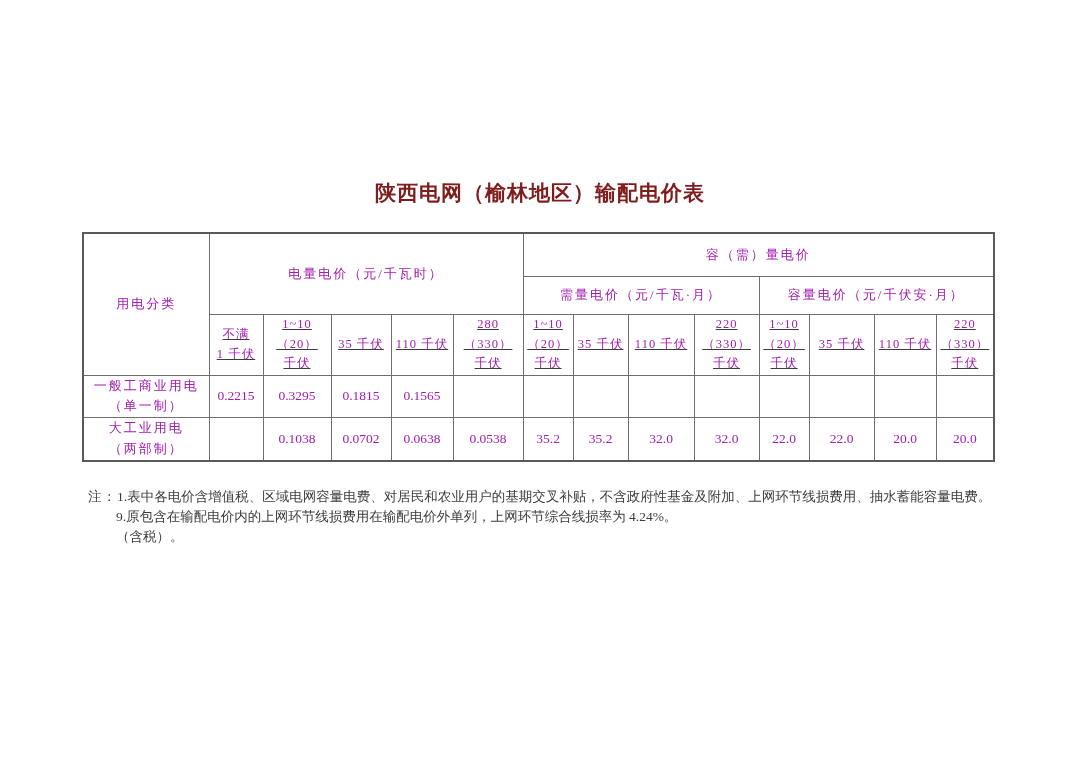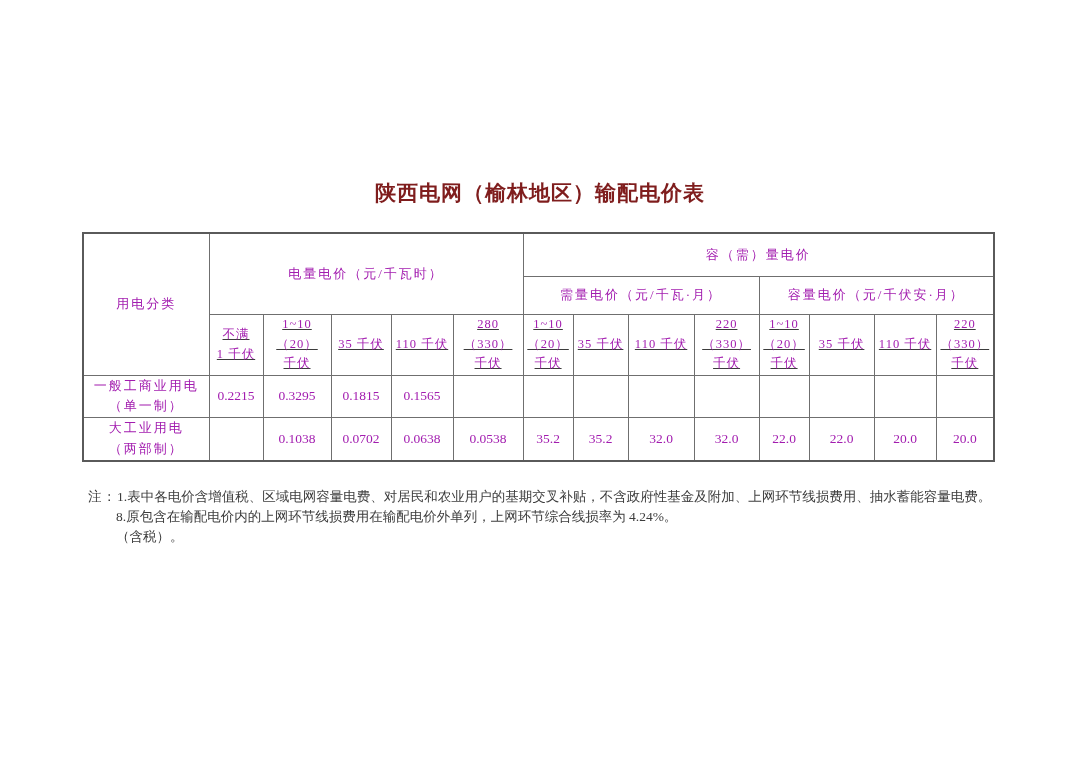--- a/index.html
+++ b/index.html
@@ -132,17 +132,17 @@
         <td class="num">22.0</td>
         <td class="num">22.0</td>
         <td class="num">20.0</td>
         <td class="num">20.0</td>
       </tr>
     </tbody>
   </table>
 
   <div class="notes">
     <div class="note-line"><span class="prefix">注：</span><span>1.表中各电价含增值税、区域电网容量电费、对居民和农业用户的基期交叉补贴，不含政府性基金及附加、上网环节线损费用、抽水蓄能容量电费。</span></div>
-    <div class="note-line note-cont">8.原包含在输配电价内的上网环节线损费用在输配电价外单列，上网环节综合线损率为 4.24%。</div>
+    <div class="note-line note-cont">9.原包含在输配电价内的上网环节线损费用在输配电价外单列，上网环节综合线损率为 4.24%。</div>
     <div class="note-line note-cont">（含税）。</div>
   </div>
 
 </div>
 
 </body></html>

